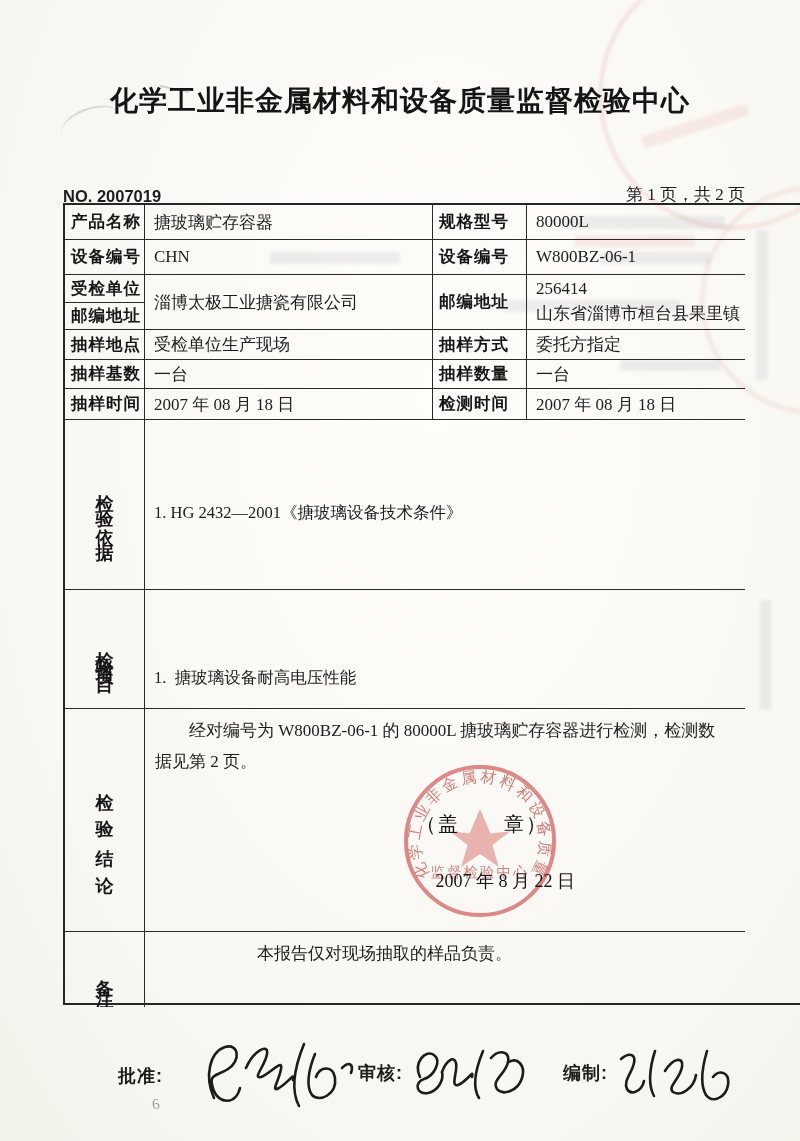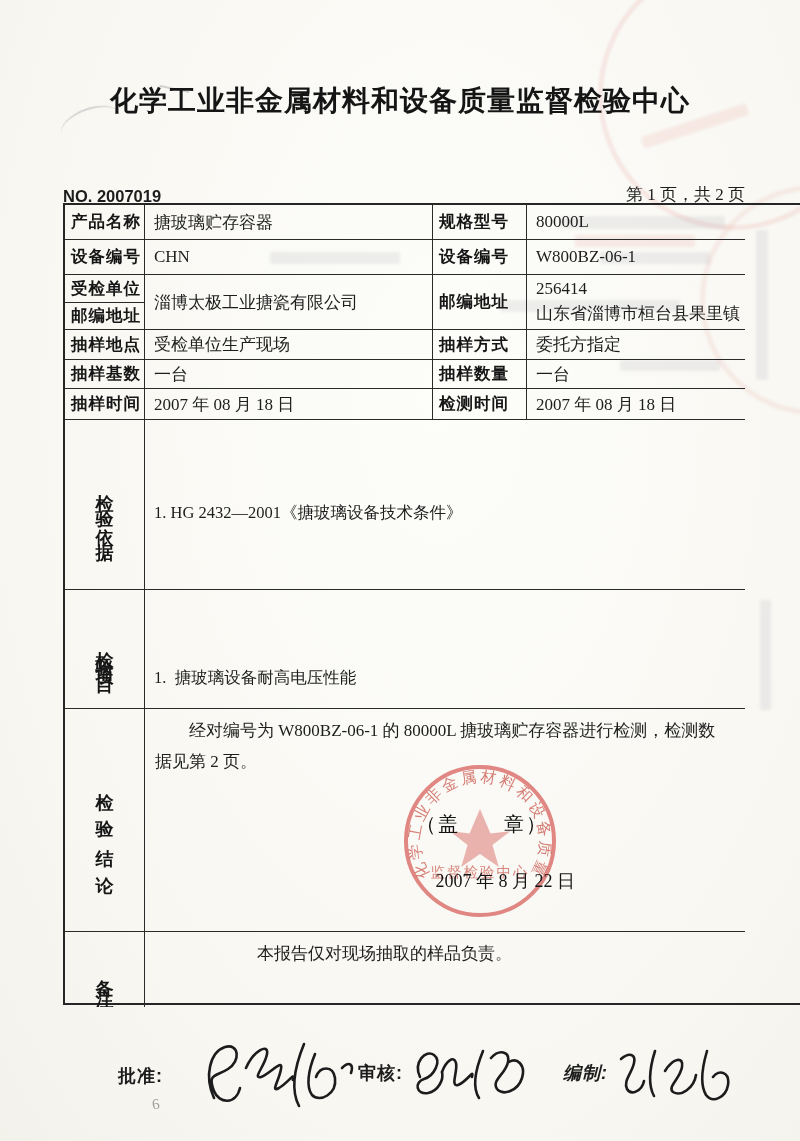--- a/index.html
+++ b/index.html
@@ -76,21 +76,21 @@
   }
 
   
   .sig-row { position:absolute; top:1020px; left:63px; width:700px; height:90px; }
   .sig-group { position:absolute; display:flex; align-items:center; }
   .sig-label { font-family:"Liberation Sans","DejaVu Sans",sans-serif; font-weight:600; font-size:18px; letter-spacing:1px; }
   .sig-svg { display:block; }
   .sig-svg path { fill:none; stroke:#1c1c1c; stroke-width:2.6; stroke-linecap:round; stroke-linejoin:round; }
   .g1 { left:55px;  top:18px;gap:31px; }
   .g2 { left:295px; top:22px; }
-  .g3 { left:500px; top:24px;font-style:italic; }
+  .g3 { left:500px; top:24px; }
 
   
   .artifact { position:absolute; pointer-events:none; }
   .bleed-circle-1 { left:598px; top:-40px; width:270px; height:270px; border-radius:50%;
     border:5px solid rgba(224,120,110,.14); filter:blur(1px); }
   .bleed-circle-2 { left:700px; top:185px; width:230px; height:230px; border-radius:50%;
     border:5px solid rgba(224,120,110,.12); filter:blur(1.5px); }
   .bleed-bar { background:rgba(110,110,125,.10); filter:blur(1.6px); border-radius:2px; }
   .bb1 { left:560px; top:216px; width:165px; height:13px; }
   .bb2 { left:600px; top:252px; width:110px; height:12px; }

